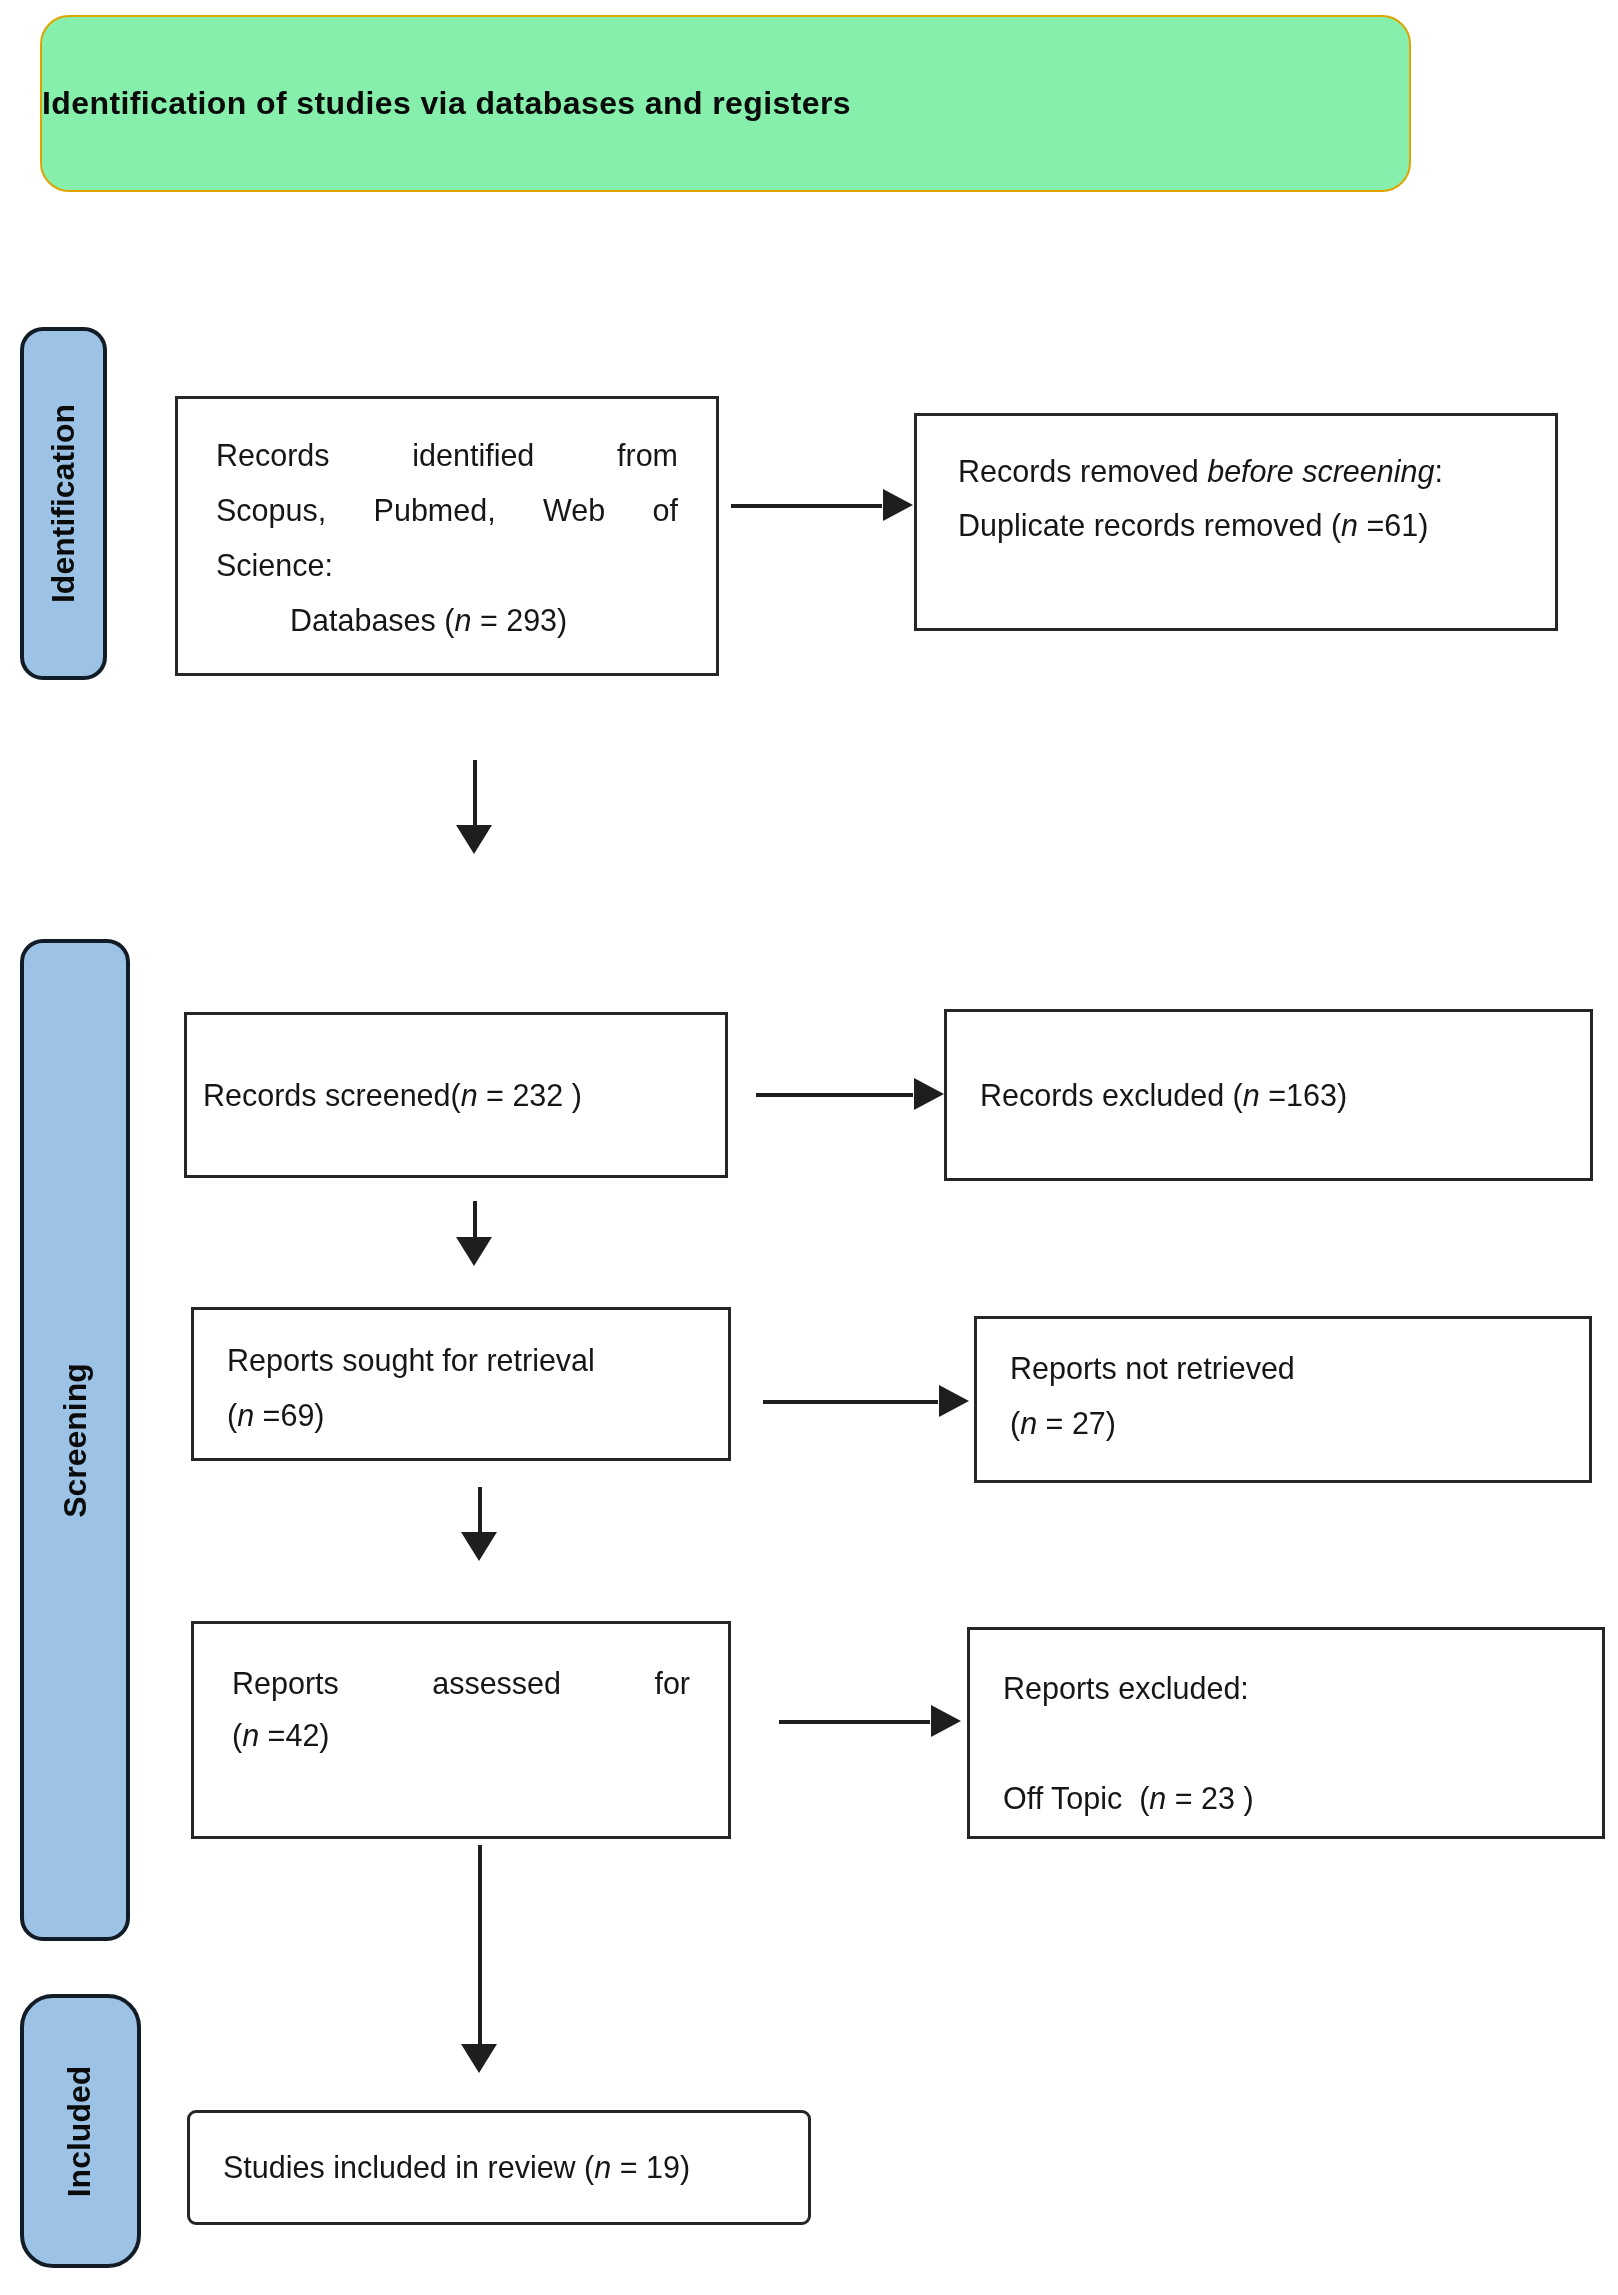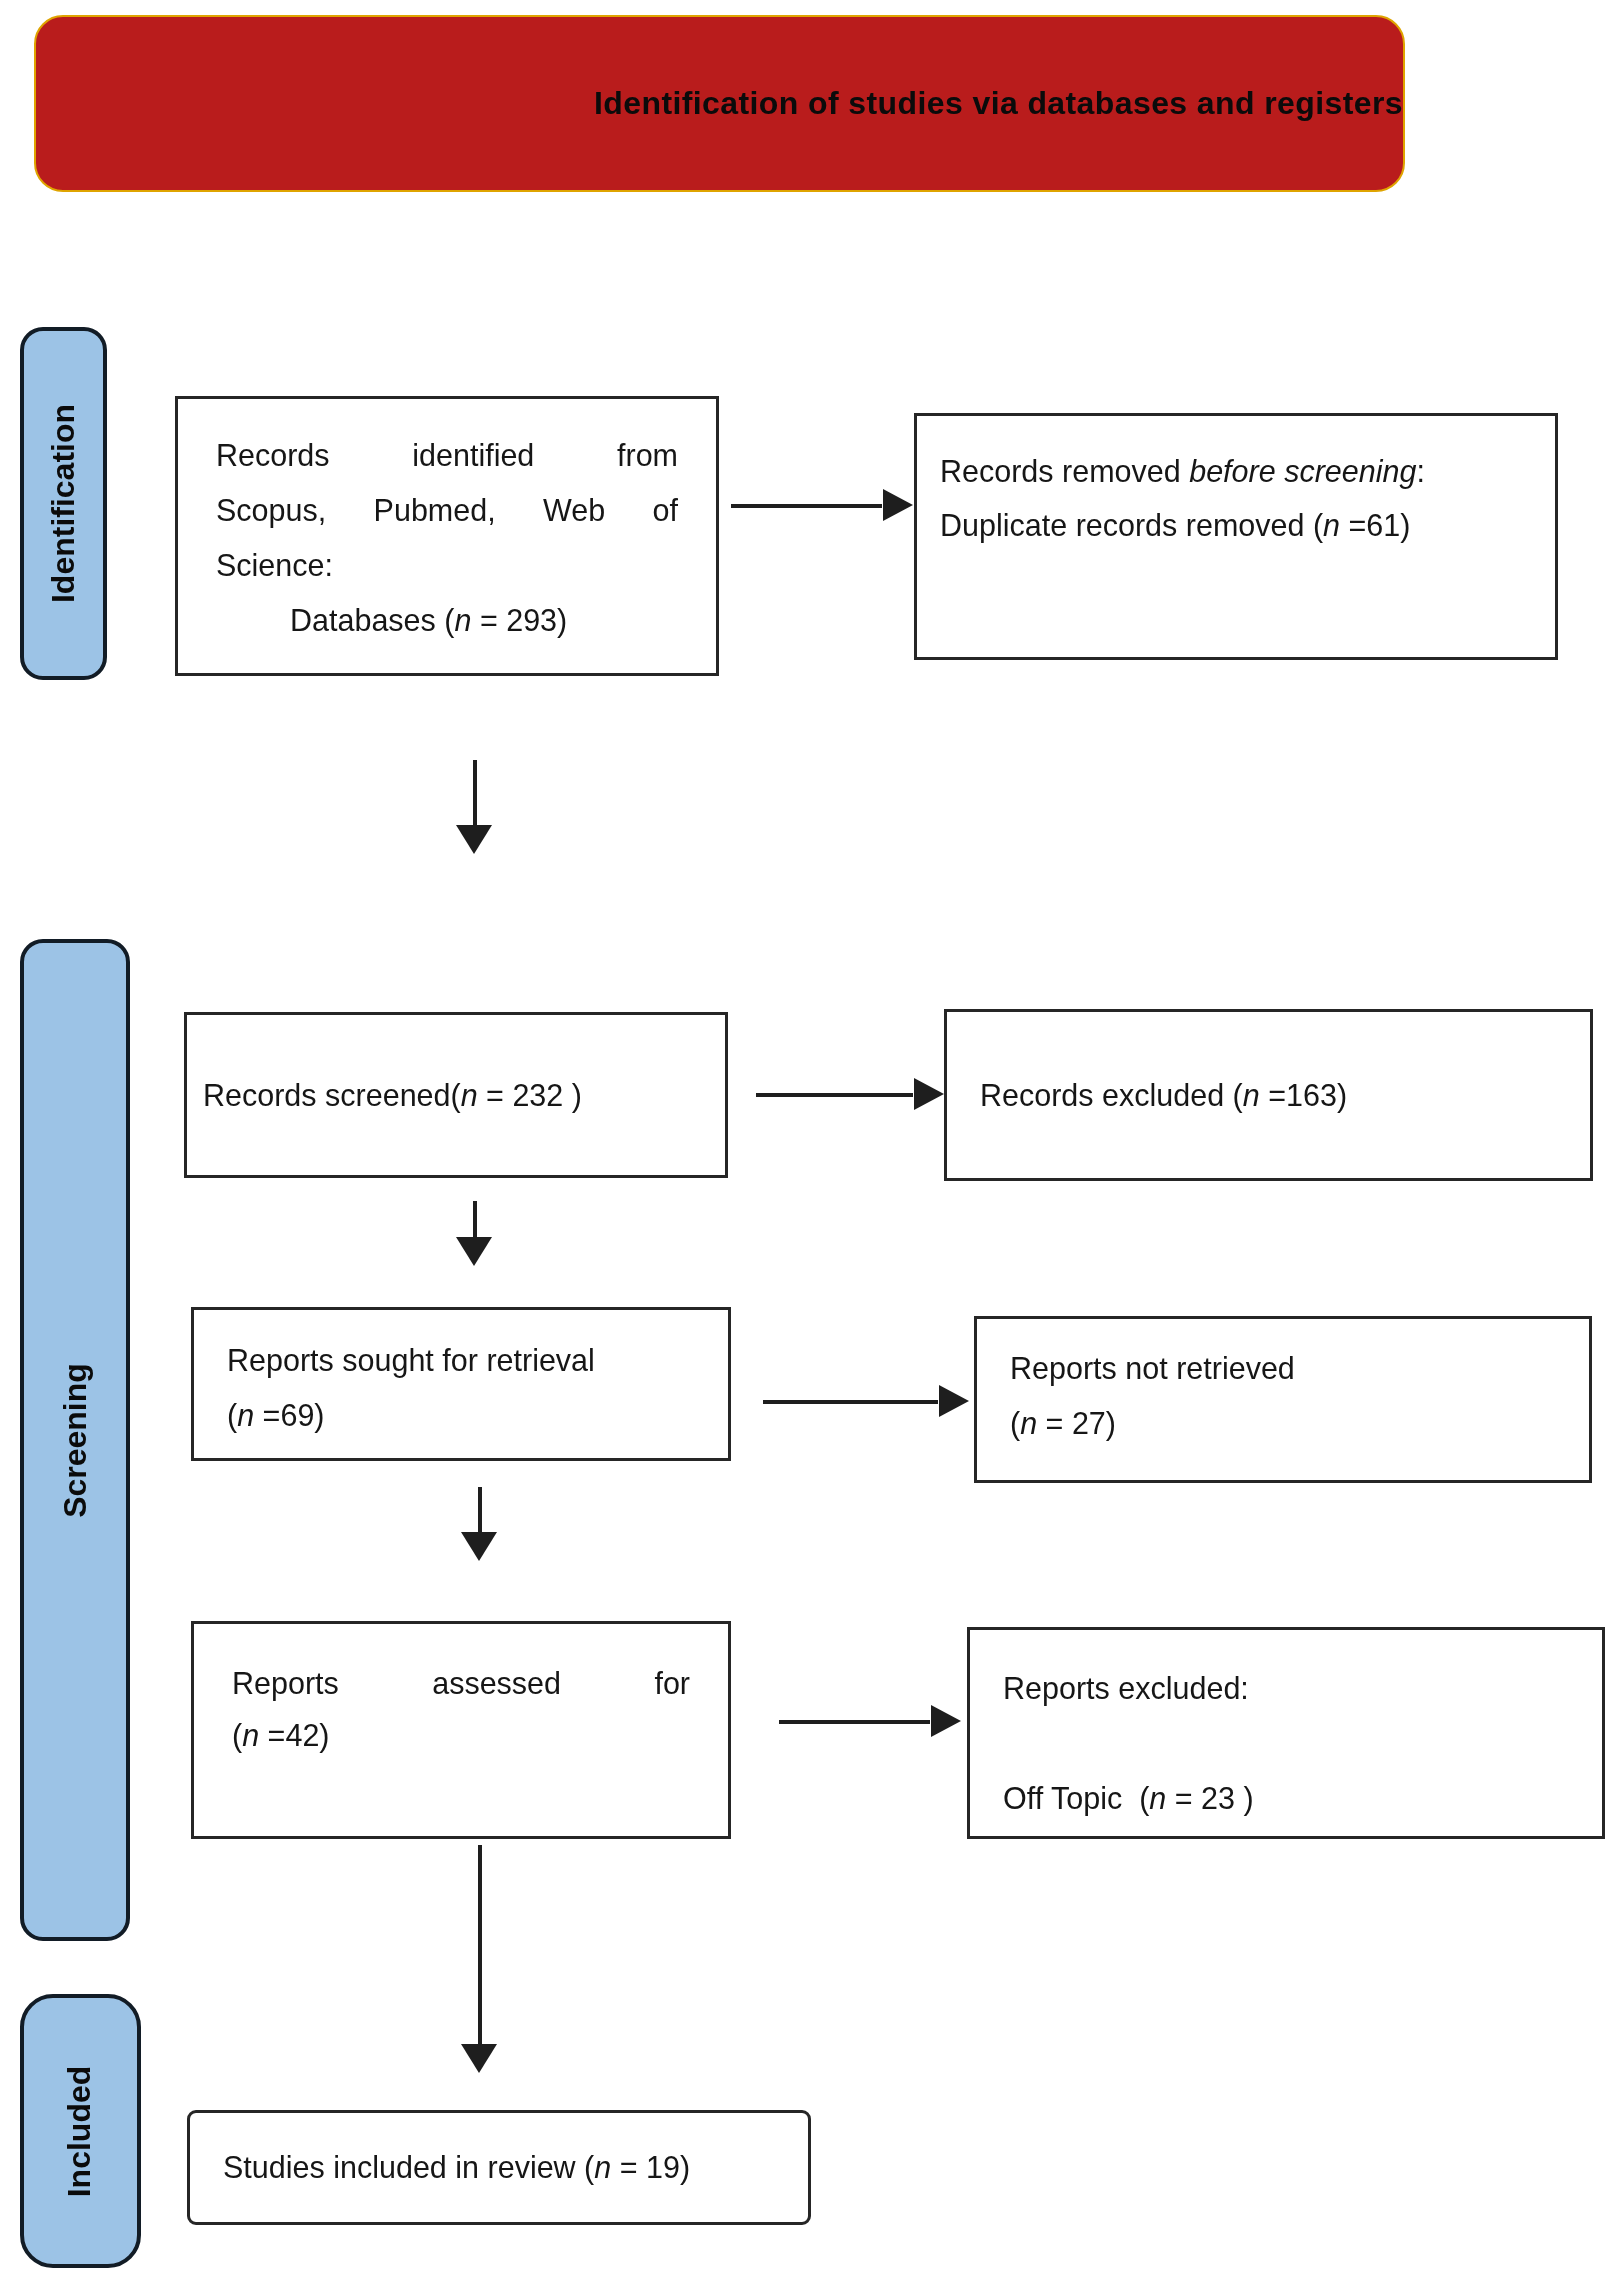--- a/index.html
+++ b/index.html
@@ -8,26 +8,26 @@
     width:1619px;
     height:2295px;
     background:#ffffff;
     font-family:"Liberation Sans","DejaVu Sans",sans-serif;
     color:#161616;
     overflow:hidden;
   }
   
   .banner{
     position:absolute;
-    left:34px;top:15.3px;width:1371px;height:177px;
-    background:#b91c1c;
+    left:40px;top:15.3px;width:1371px;height:177px;
+    background:#86efac;
     border:2.9px solid #DFA400;
     border-radius:29px;
     box-sizing:border-box;
-    display:flex;align-items:center;justify-content:flex-end;
+    display:flex;align-items:center;justify-content:flex-start;
   }
   .banner .title{
     font-size:32px;font-weight:bold;color:#0b0b0b;
     letter-spacing:0.4px;
   }
   
   .pill{
     position:absolute;
     background:#9CC3E6;
     border:4.4px solid #121c26;
@@ -51,21 +51,21 @@
     box-sizing:border-box;
     font-size:30.5px;
     line-height:55px;
   }
   .box .line{display:block;white-space:pre-wrap;}
   .box .seg{white-space:pre-wrap;}
   .justify{text-align:justify;text-align-last:justify;}
   .em{font-style:italic;}
   .vcenter{display:flex;align-items:center;}
   .box-records-identified{left:175px;top:396px;width:544px;height:280px;padding:29px 38px 0 38px;}
-  .box-records-removed{left:914px;top:413px;width:644px;height:247px;padding:28px 32px 0 23px;line-height:54px;}
+  .box-records-removed{left:914px;top:413px;width:644px;height:218px;padding:28px 32px 0 41px;line-height:54px;}
   .box-records-screened{left:184px;top:1012px;width:544px;height:166px;padding-left:16px;}
   .box-records-excluded{left:944px;top:1009px;width:649px;height:172px;padding-left:33px;}
   .box-reports-sought{left:191px;top:1307px;width:540px;height:154px;padding:23px 32px 0 33px;}
   .box-reports-not-retrieved{left:974px;top:1316px;width:618px;height:167px;padding:22px 32px 0 33px;}
   .box-reports-assessed{left:191px;top:1621px;width:540px;height:218px;padding:33px 38px 0 38px;line-height:52px;}
   .box-reports-excluded{left:967px;top:1627px;width:638px;height:212px;padding:32px 32px 8px 33px;line-height:52px;}
   .box-studies-included{left:187px;top:2110px;width:624px;height:115px;padding-left:33px;border-radius:9px;}
   .indent{padding-left:74px;}
   .gap-top{margin-top:58px;}
   

